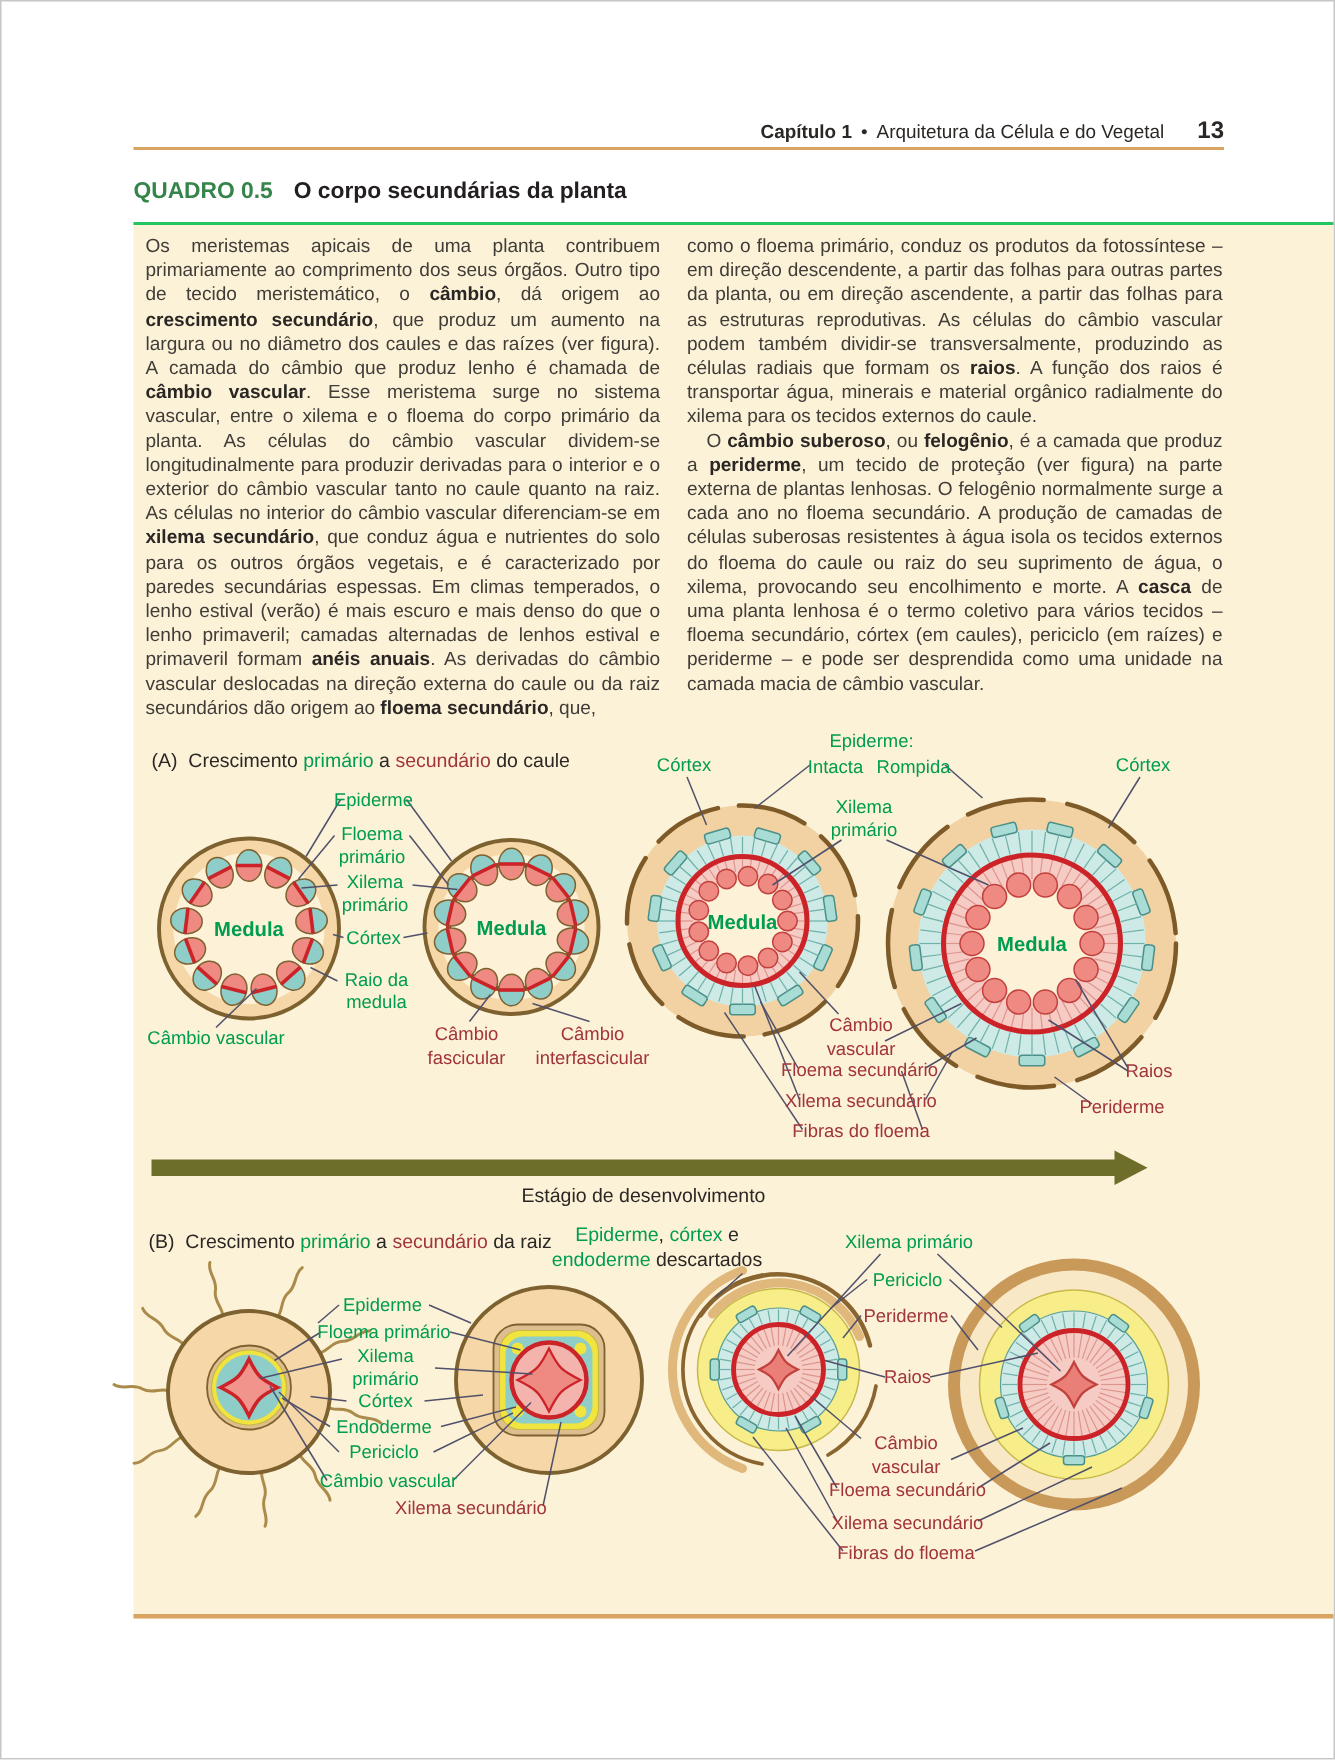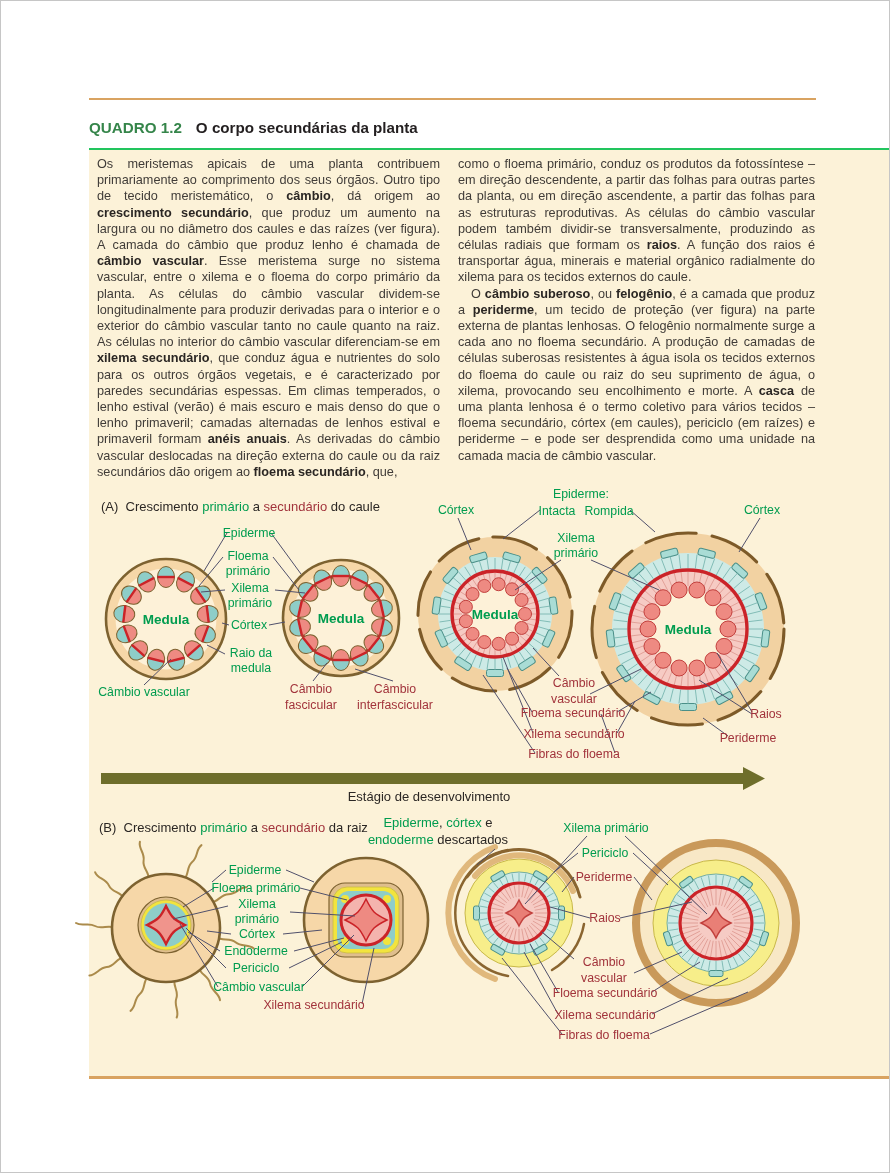--- a/index.html
+++ b/index.html
@@ -26,24 +26,27 @@
   .r{fill:#a2343c;}
   .k{fill:#2b2724;}
   .med{font-size:13.5px;font-weight:bold;fill:#009c4f;}
   .ttl{font-size:13px;white-space:pre;}
 </style>
 </head>
 <body>
 
 <div class="page">
 
+  <div class="runhead">
+    <span class="chap">Capítulo 1</span><span class="bull">•</span><span>Arquitetura da Célula e do Vegetal</span><span class="pn">13</span>
+  </div>
   <div class="headrule"></div>
 
   <div class="quadro">
-    <span class="qnum">QUADRO 1.2</span><span>O corpo secundárias da planta</span>
+    <span class="qnum">QUADRO 0.5</span><span>O corpo secundárias da planta</span>
   </div>
 
   <div class="box">
     <div class="col colL">
       <p><span>Os meristemas apicais de uma planta contribuem primariamente ao comprimento dos seus órgãos. Outro tipo de tecido meristemático, o </span><span class="b">câmbio</span><span>, dá origem ao </span><span class="b">crescimento secundário</span><span>, que produz um aumento na largura ou no diâmetro dos caules e das raízes (ver figura). A camada do câmbio que produz lenho é chamada de </span><span class="b">câmbio vascular</span><span>. Esse meristema surge no sistema vascular, entre o xilema e o floema do corpo primário da planta. As células do câmbio vascular dividem-se longitudinalmente para produzir derivadas para o interior e o exterior do câmbio vascular tanto no caule quanto na raiz. As células no interior do câmbio vascular diferenciam-se em </span><span class="b">xilema secundário</span><span>, que conduz água e nutrientes do solo para os outros órgãos vegetais, e é caracterizado por paredes secundárias espessas. Em climas temperados, o lenho estival (verão) é mais escuro e mais denso do que o lenho primaveril; camadas alternadas de lenhos estival e primaveril formam </span><span class="b">anéis anuais</span><span>. As derivadas do câmbio vascular deslocadas na direção externa do caule ou da raiz secundários dão origem ao </span><span class="b">floema secundário</span><span>, que,</span></p>
     </div>
     <div class="col colR">
       <p><span>como o floema primário, conduz os produtos da fotossíntese – em direção descendente, a partir das folhas para outras partes da planta, ou em direção ascendente, a partir das folhas para as estruturas reprodutivas. As células do câmbio vascular podem também dividir-se transversalmente, produzindo as células radiais que formam os </span><span class="b">raios</span><span>. A função dos raios é transportar água, minerais e material orgânico radialmente do xilema para os tecidos externos do caule.</span></p>
       <p><span>O </span><span class="b">câmbio suberoso</span><span>, ou </span><span class="b">felogênio</span><span>, é a camada que produz a </span><span class="b">periderme</span><span>, um tecido de proteção (ver figura) na parte externa de plantas lenhosas. O felogênio normalmente surge a cada ano no floema secundário. A produção de camadas de células suberosas resistentes à água isola os tecidos externos do floema do caule ou raiz do seu suprimento de água, o xilema, provocando seu encolhimento e morte. A </span><span class="b">casca</span><span> de uma planta lenhosa é o termo coletivo para vários tecidos – floema secundário, córtex (em caules), periciclo (em raízes) e periderme – e pode ser desprendida como uma unidade na camada macia de câmbio vascular.</span></p>
     </div>

